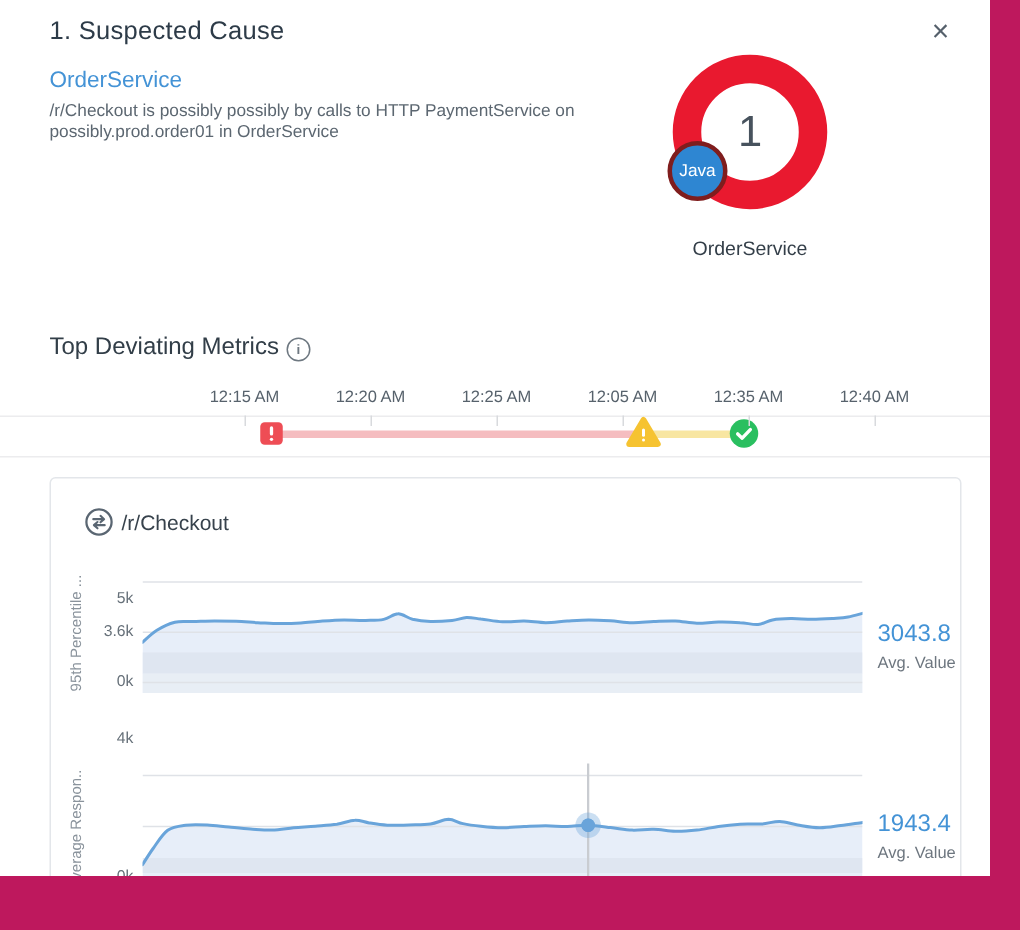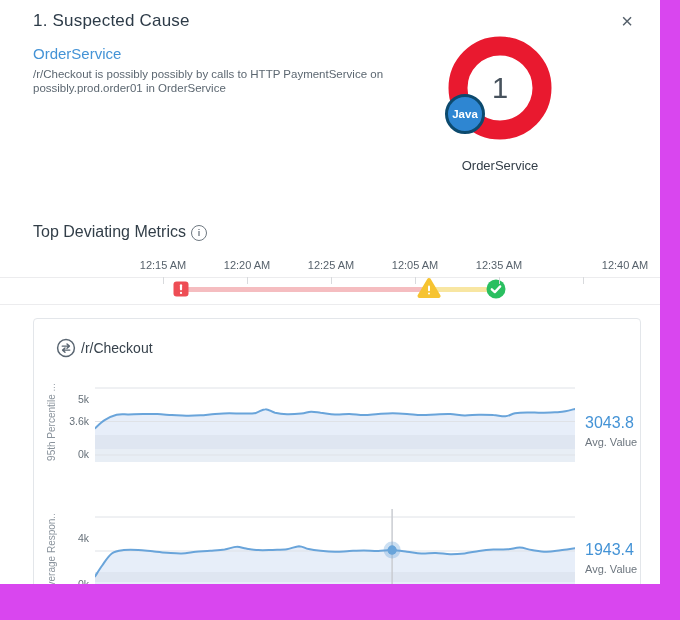--- a/index.html
+++ b/index.html
@@ -1,31 +1,31 @@
 <!DOCTYPE html>
 <html><head>
 <meta charset="utf-8">
 <style>
   html,body{margin:0;padding:0;}
   body{width:680px;height:620px;background:#060606;font-family:"Liberation Sans",sans-serif;
        -webkit-font-smoothing:antialiased;}
-  #stage{position:relative;width:680px;height:620px;overflow:hidden;background:#d946ef;}
+  #stage{position:relative;width:680px;height:620px;overflow:hidden;background:#be185d;}
   #panel{position:absolute;left:0;top:0;width:660px;height:584px;background:#ffffff;overflow:hidden;}
   .abs{position:absolute;}
 
   .panel-title{left:33px;top:11px;font-size:17px;font-weight:500;color:#2d3b48;letter-spacing:.2px;}
   .close-btn{left:616px;top:10px;width:22px;height:22px;font-size:20px;line-height:22px;
              text-align:center;color:#55606b;cursor:pointer;font-weight:400;}
   .service-link{left:33px;top:45px;font-size:15px;color:#4493d6;cursor:pointer;}
   .descr{left:33px;top:67px;width:410px;font-size:11.5px;color:#5c6771;line-height:14px;}
 
   .ring-count{left:440px;top:71px;width:120px;height:34px;line-height:34px;text-align:center;
               font-size:29px;color:#47525d;}
-  .java-badge{left:445px;top:94px;width:34px;height:34px;border-radius:50%;border:3px solid #0c4a6e;
-              background:#2e86d2;color:#fff;font-size:11.5px;font-weight:700;text-align:center;
+  .java-badge{left:445px;top:94px;width:34px;height:34px;border-radius:50%;border:3px solid #7f1d1d;
+              background:#2e86d2;color:#fff;font-size:11.5px;font-weight:400;text-align:center;
               line-height:34px;box-sizing:content-box;}
   .ring-caption{left:430px;top:158px;width:140px;text-align:center;font-size:13px;color:#333e48;}
 
   .section-title{left:33px;top:223px;font-size:16px;color:#323e48;}
   .info-icon{left:191px;top:225px;width:14px;height:14px;border:1px solid #6e7881;border-radius:50%;
              color:#6e7881;font-size:9px;font-weight:700;text-align:center;line-height:14px;cursor:pointer;}
 
   .time-label{position:absolute;top:259px;transform:translateX(-50%);font-size:11px;color:#57626c;white-space:nowrap;}
   .tl-line{height:1px;background:#ececee;left:0;width:660px;}
   .tl-tick{position:absolute;top:277px;width:1px;height:7px;background:#d8dadd;}
@@ -128,22 +128,22 @@
   <div class="time-label" style="left:163px;">12:15 AM</div>
       <div class="tl-tick" style="left:163px;"></div>
       <div class="time-label" style="left:247px;">12:20 AM</div>
       <div class="tl-tick" style="left:247px;"></div>
       <div class="time-label" style="left:331px;">12:25 AM</div>
       <div class="tl-tick" style="left:331px;"></div>
       <div class="time-label" style="left:415px;">12:05 AM</div>
       <div class="tl-tick" style="left:415px;"></div>
       <div class="time-label" style="left:499px;">12:35 AM</div>
       <div class="tl-tick" style="left:499px;"></div>
-      <div class="time-label" style="left:583px;margin-left:42px;">12:40 AM</div>
+      <div class="time-label" style="left:583px;">12:40 AM</div>
       <div class="tl-tick" style="left:583px;"></div>
       <div class="ytick" style="left:53px;top:381px;margin-top:12px;">5k</div>
       <div class="ytick" style="left:53px;top:414.5px;">3.6k</div>
       <div class="ytick" style="left:53px;top:448px;">0k</div>
-      <div class="ytick" style="left:53px;top:532px;">4k</div>
+      <div class="ytick" style="left:53px;top:486px;">4k</div>
       <div class="ytick" style="left:53px;top:544px;margin-top:38px;">2k</div>
       <div class="ytick" style="left:53px;top:578px;">0k</div>
     </div>
 </div>
 
 </body></html>

